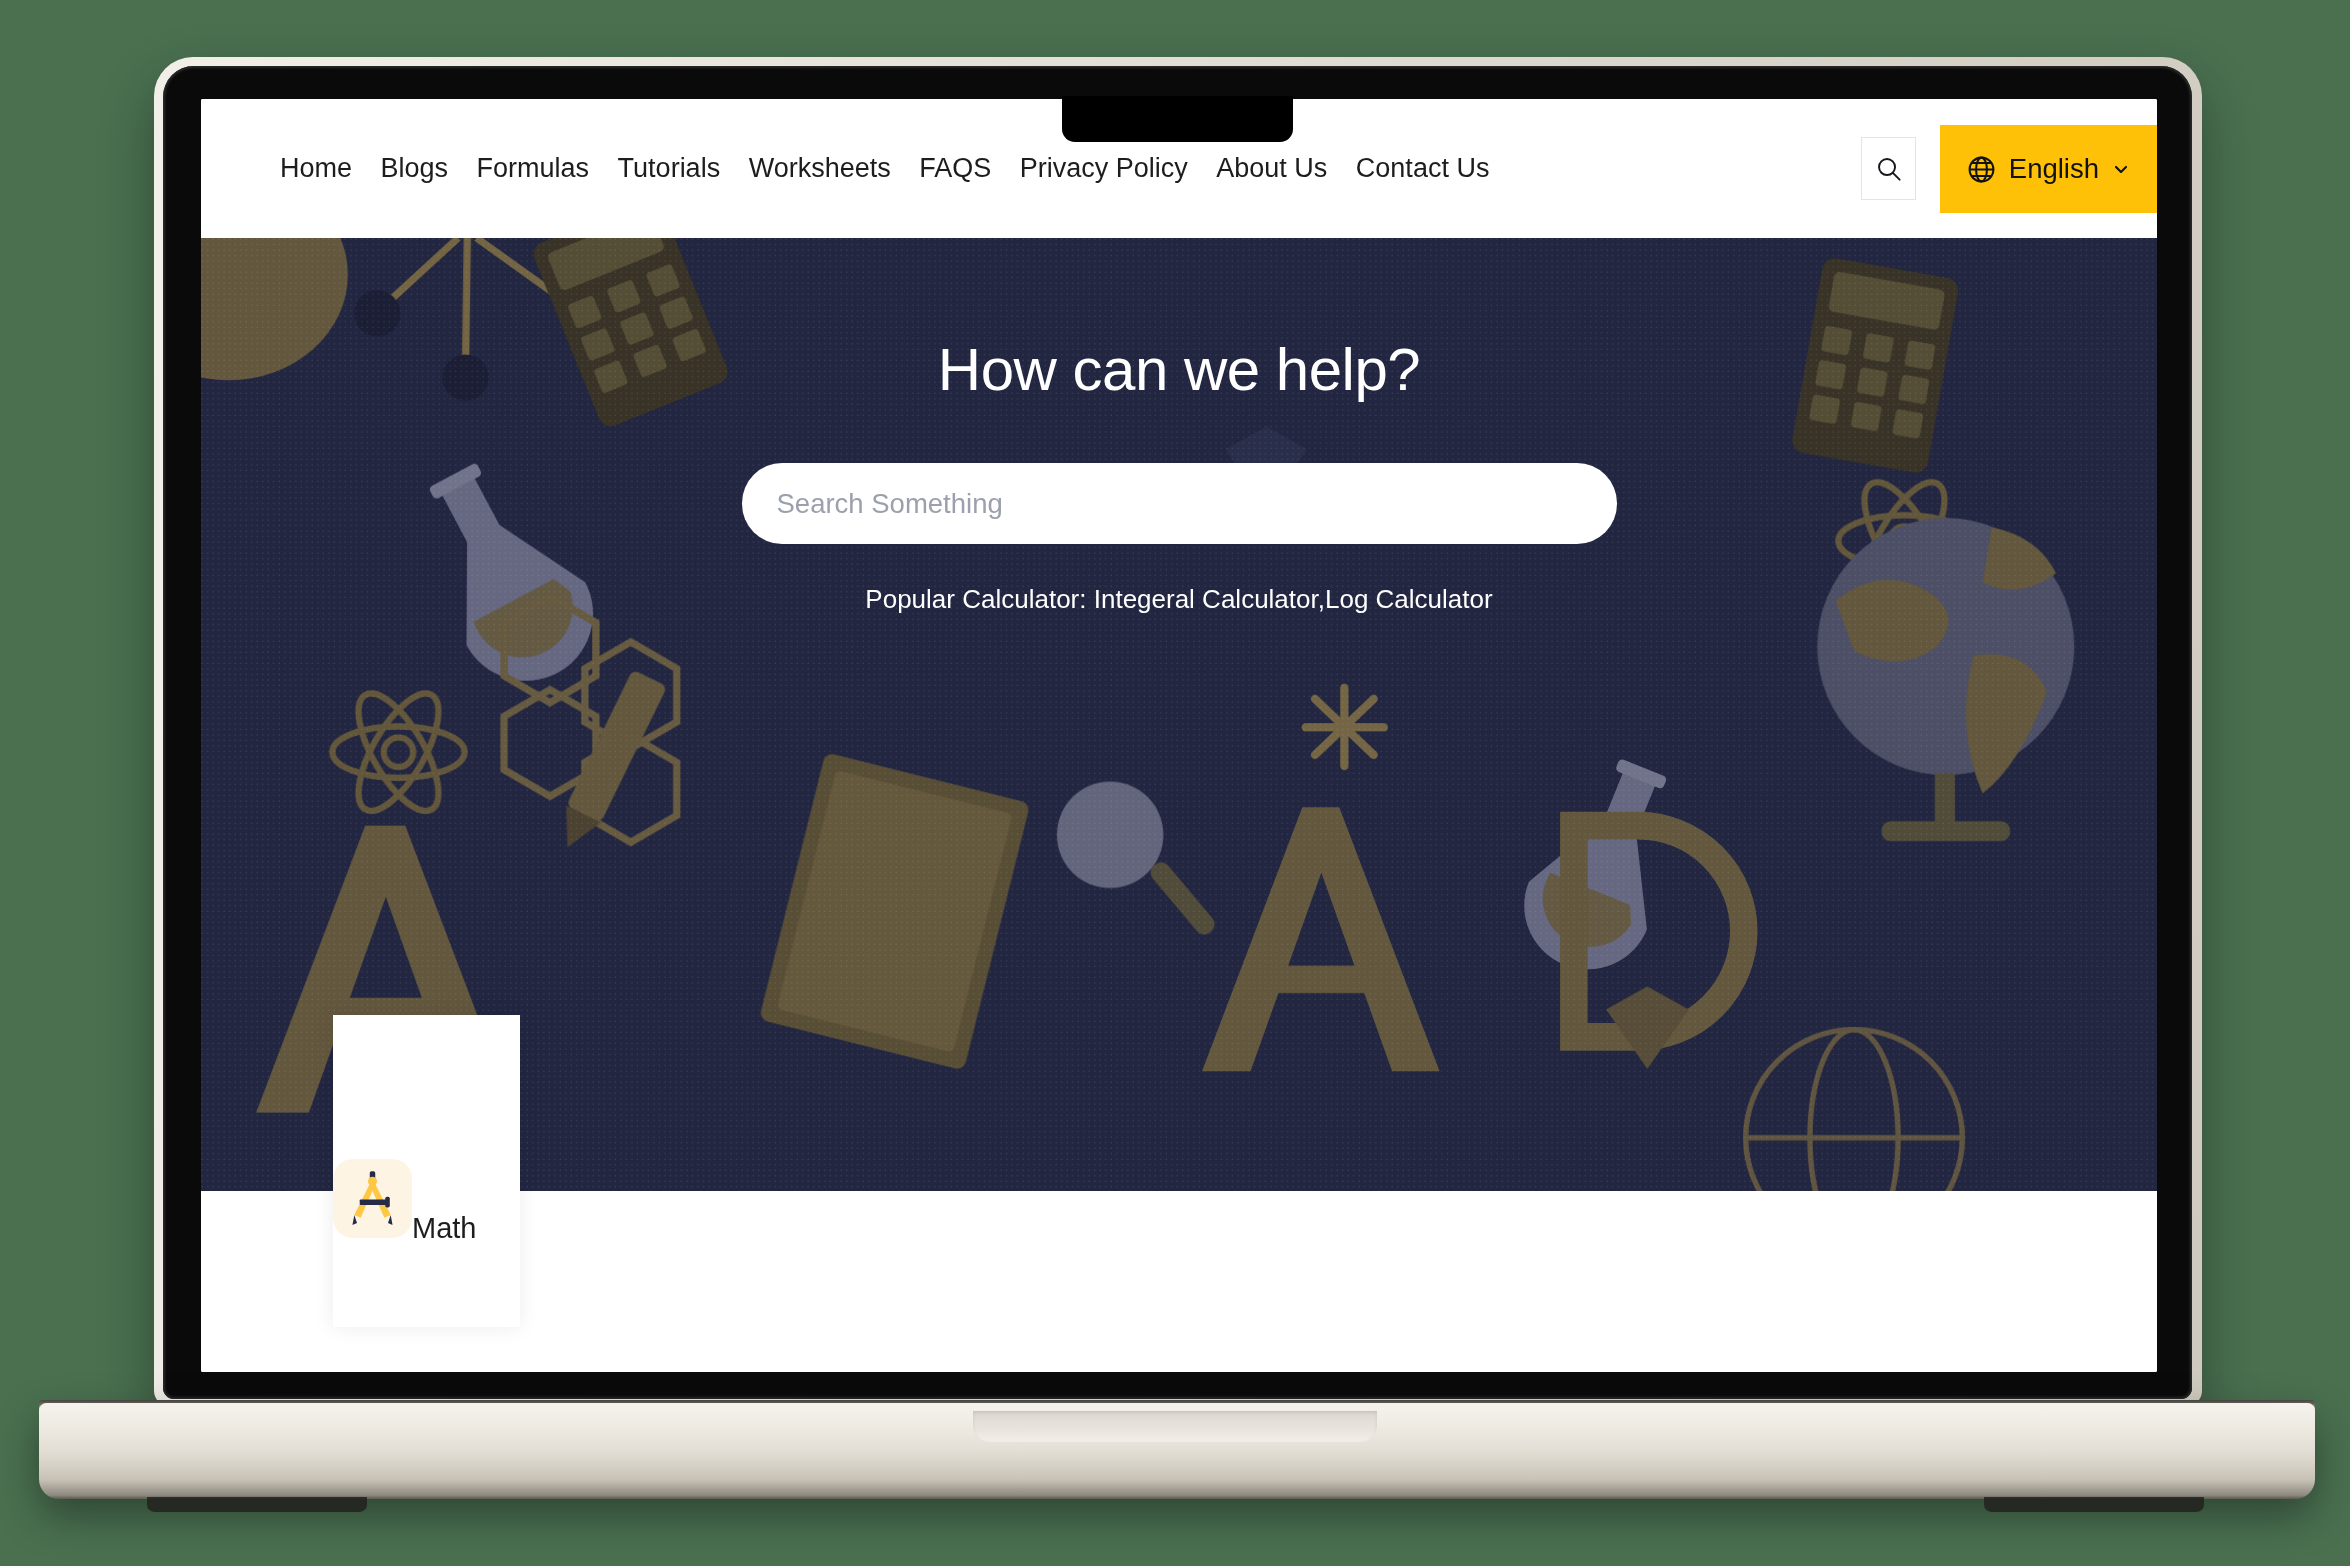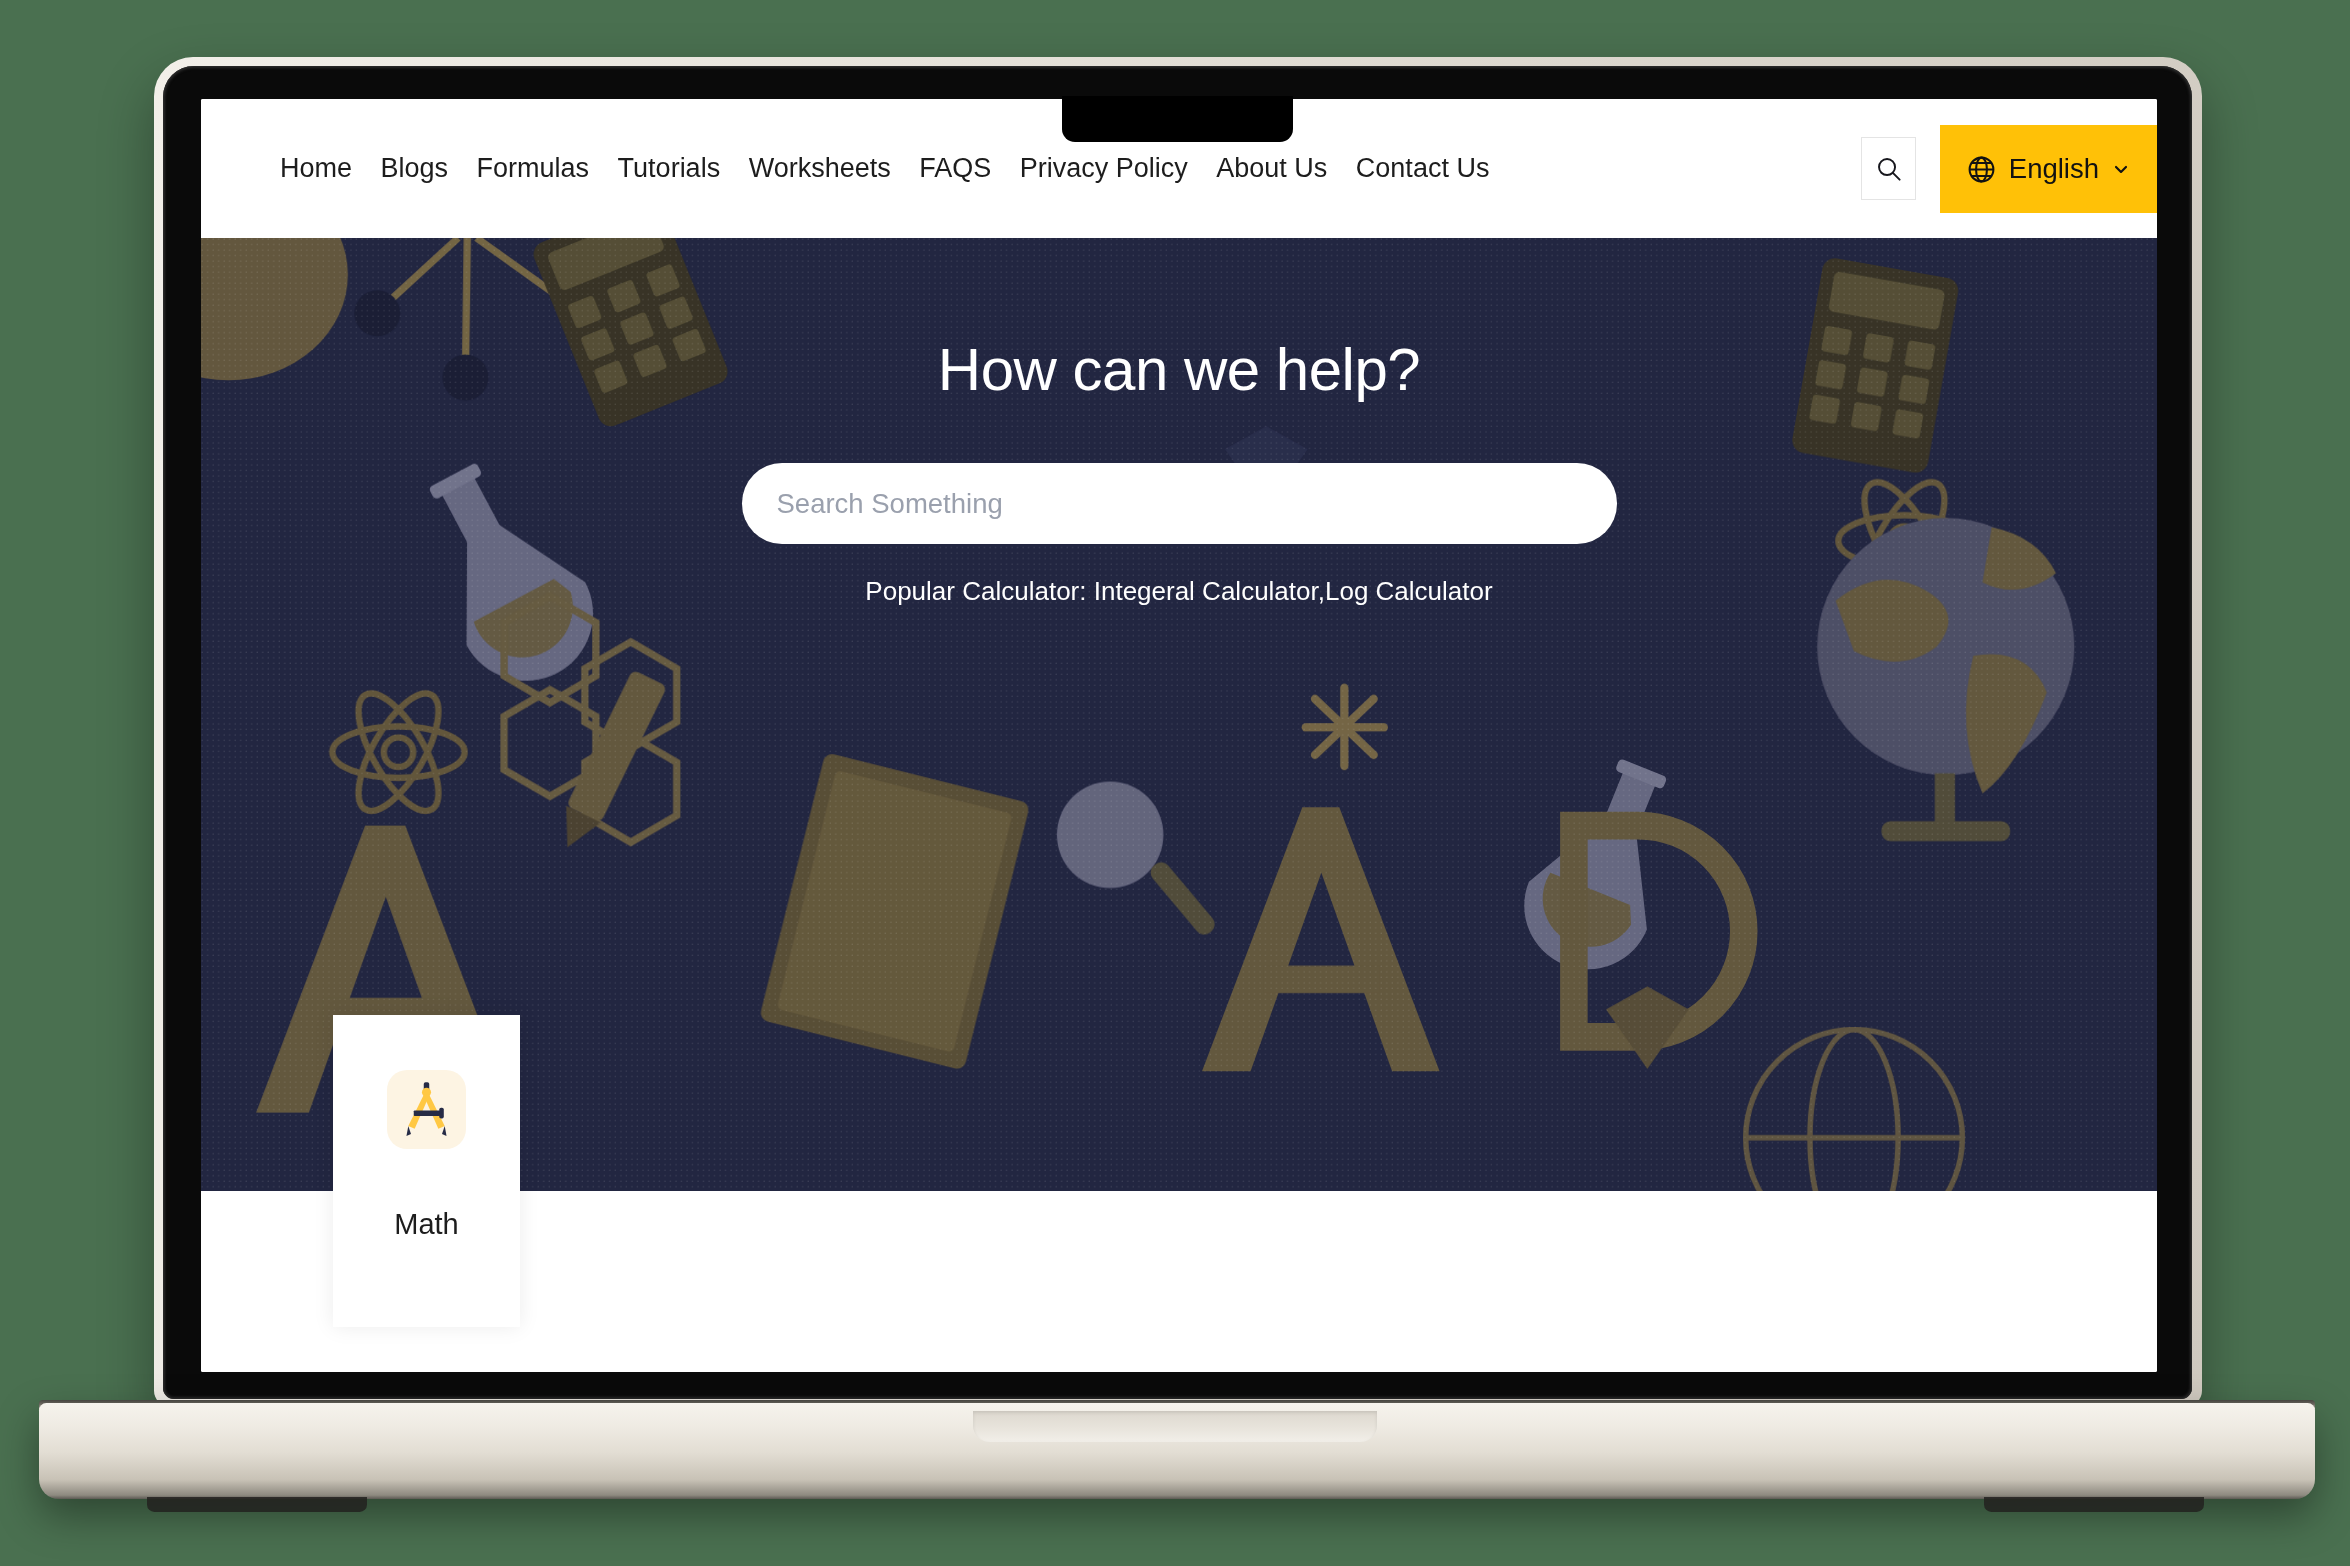--- a/index.html
+++ b/index.html
@@ -242,21 +242,21 @@
     box-sizing: border-box;
     padding: 0 35px;
     font-size: 27.5px;
     font-family: "Liberation Sans", sans-serif;
     color: #2b2b2b;
     background: #fff;
   }
   #hero-search-input::placeholder { color: #9aa0ad; }
 
   #popular-line {
-    margin-top: 32px;
+    margin-top: 40px;
     color: #ffffff;
     font-size: 26px;
   }
   .popular-link { color: #ffffff; text-decoration: none; }
 
   
   #category-section {
     position: relative;
     background: #ffffff;
     height: 211px;
@@ -268,21 +268,21 @@
     display: flex;
     gap: 22px;
     z-index: 10;
   }
   .category-card {
     width: 187px;
     height: 312px;
     background: #ffffff;
     box-shadow: 0 0 20px rgba(0,0,0,0.08);
     display: flex;
-    flex-direction: column;
+    flex-direction: row;
     align-items: center;
     padding-top: 55px;
     box-sizing: border-box;
     cursor: pointer;
   }
   .category-icon-tile {
     width: 79px;
     height: 79px;
     border-radius: 20px;
     background: #fdf4e3;

